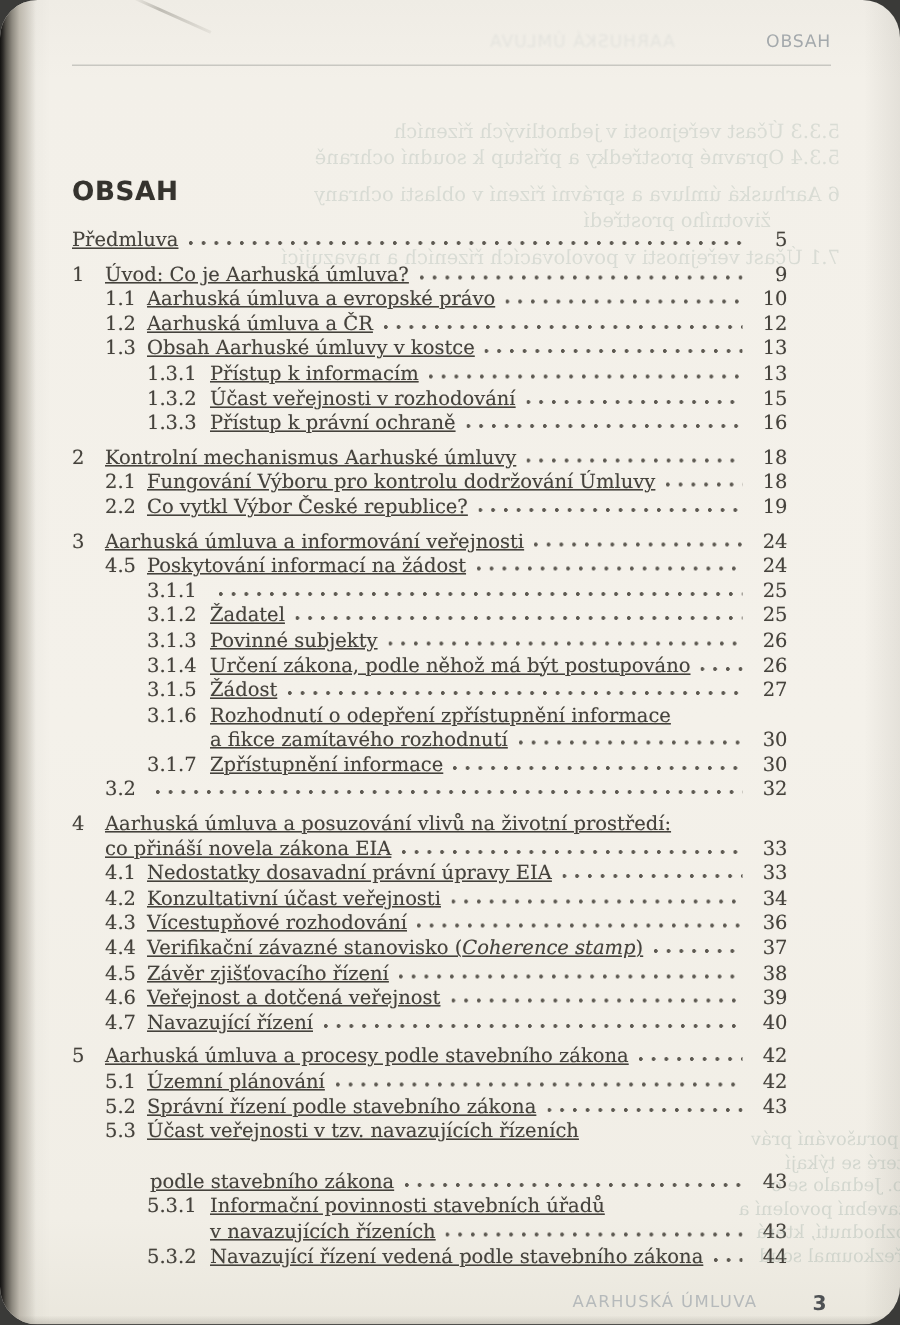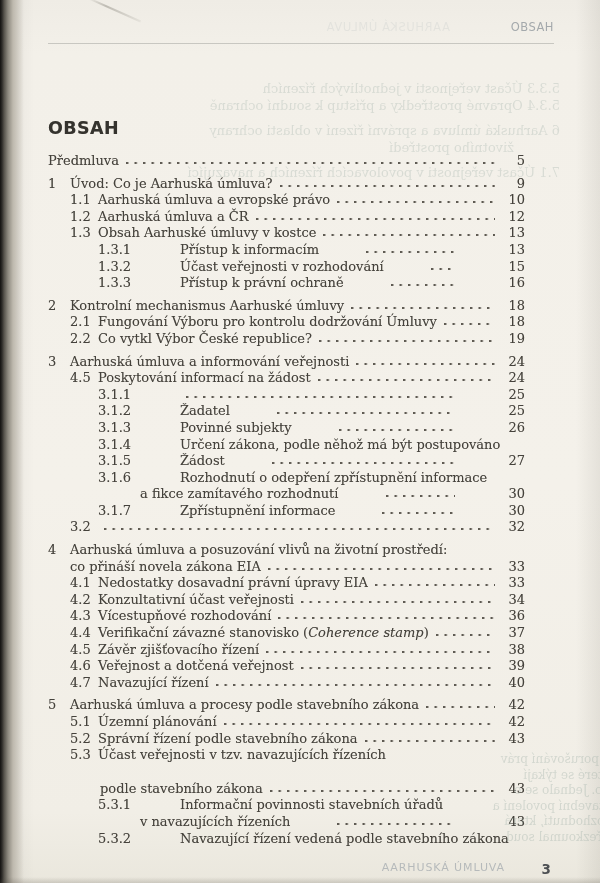--- a/index.html
+++ b/index.html
@@ -4,20 +4,21 @@
 <style>
   html,body{margin:0;padding:0;background:#3a3a38;}
   .scan{
     position:relative;width:600px;height:883px;overflow:hidden;
     background:
       linear-gradient(90deg, rgba(0,0,0,0.07) 0px, rgba(0,0,0,0) 34px),
       linear-gradient(90deg, rgba(90,85,75,0) 96%, rgba(90,85,75,0.10) 100%),
       linear-gradient(180deg, #efece5 0%, #f3f0e9 6%, #f4f1ea 55%, #f1eee6 92%, #eae7dd 100%);
     font-family:"DejaVu Serif", serif;
     color:#45423c;
+    border-radius:25px;
   }
   .edge-left{position:absolute;left:0;top:0;bottom:0;width:24px;
     background:linear-gradient(90deg,#121110 0px,#2e2c29 2px,#55524b 4px,#8d897f 8px,#beb9ae 13px,rgba(242,239,232,0) 24px);}
   .edge-bottom{position:absolute;left:0;right:0;bottom:0;height:6px;
     background:linear-gradient(0deg,rgba(80,75,65,0.20),rgba(80,75,65,0));}
   .crease{position:absolute;top:-3px;left:88px;width:58px;height:1.5px;
     background:linear-gradient(90deg,rgba(150,147,138,0),rgba(150,147,138,0.55) 35%,rgba(150,147,138,0.12));
     transform:rotate(24deg);transform-origin:left top;}
 
   .running-header{position:absolute;top:20px;right:46px;
@@ -32,25 +33,25 @@
   .content{position:absolute;left:48px;right:75px;top:118px;
     text-shadow:0 0 0.5px rgba(60,56,48,0.35);}
   h1{margin:0 0 15px 0;font-family:"DejaVu Sans",sans-serif;
      font-size:17.5px;line-height:20px;font-weight:bold;letter-spacing:0.4px;color:#35332e;}
 
   .toc-row{display:flex;align-items:baseline;line-height:16.6px;font-size:13px;}
   .toc-row.gap{margin-top:6px;}
   .num{flex:none;}
   .lvl1 .num{width:22px;}
   .lvl2{padding-left:22px;} .lvl2 .num{width:28px;}
-  .lvl3{padding-left:50px;gap:40px;} .lvl3 .num{width:42px;}
+  .lvl3{padding-left:50px;} .lvl3 .num{width:42px;}
   .lvl1.cont{padding-left:22px;}
   .lvl2.cont{padding-left:52px;margin-top:17px;}
   .lvl3.cont{padding-left:92px;}
-  .txt{flex:none;padding-right:1px;}
+  .txt{flex:none;padding-right:1px;text-decoration:underline;}
   .txt em{font-style:italic;}
   .leader{flex:1 1 12px;min-width:0;height:4px;margin:0 4px 0 6px;
     background-image:radial-gradient(circle at 1.2px 2px, rgba(72,68,60,0.88) 1.05px, rgba(72,68,60,0) 1.5px);
     background-size:8.5px 4px;background-repeat:repeat-x;}
   .pg{flex:none;width:26px;text-align:right;}
 
   .ghost{color:#8fa39b;opacity:0.26;filter:blur(0.5px);pointer-events:none;}
   .ghost-top{position:absolute;left:150px;right:40px;top:80px;
     transform:scaleX(-1);font-size:13px;line-height:17px;}
   .ghost-top .bt-gap{margin-top:8px;}

